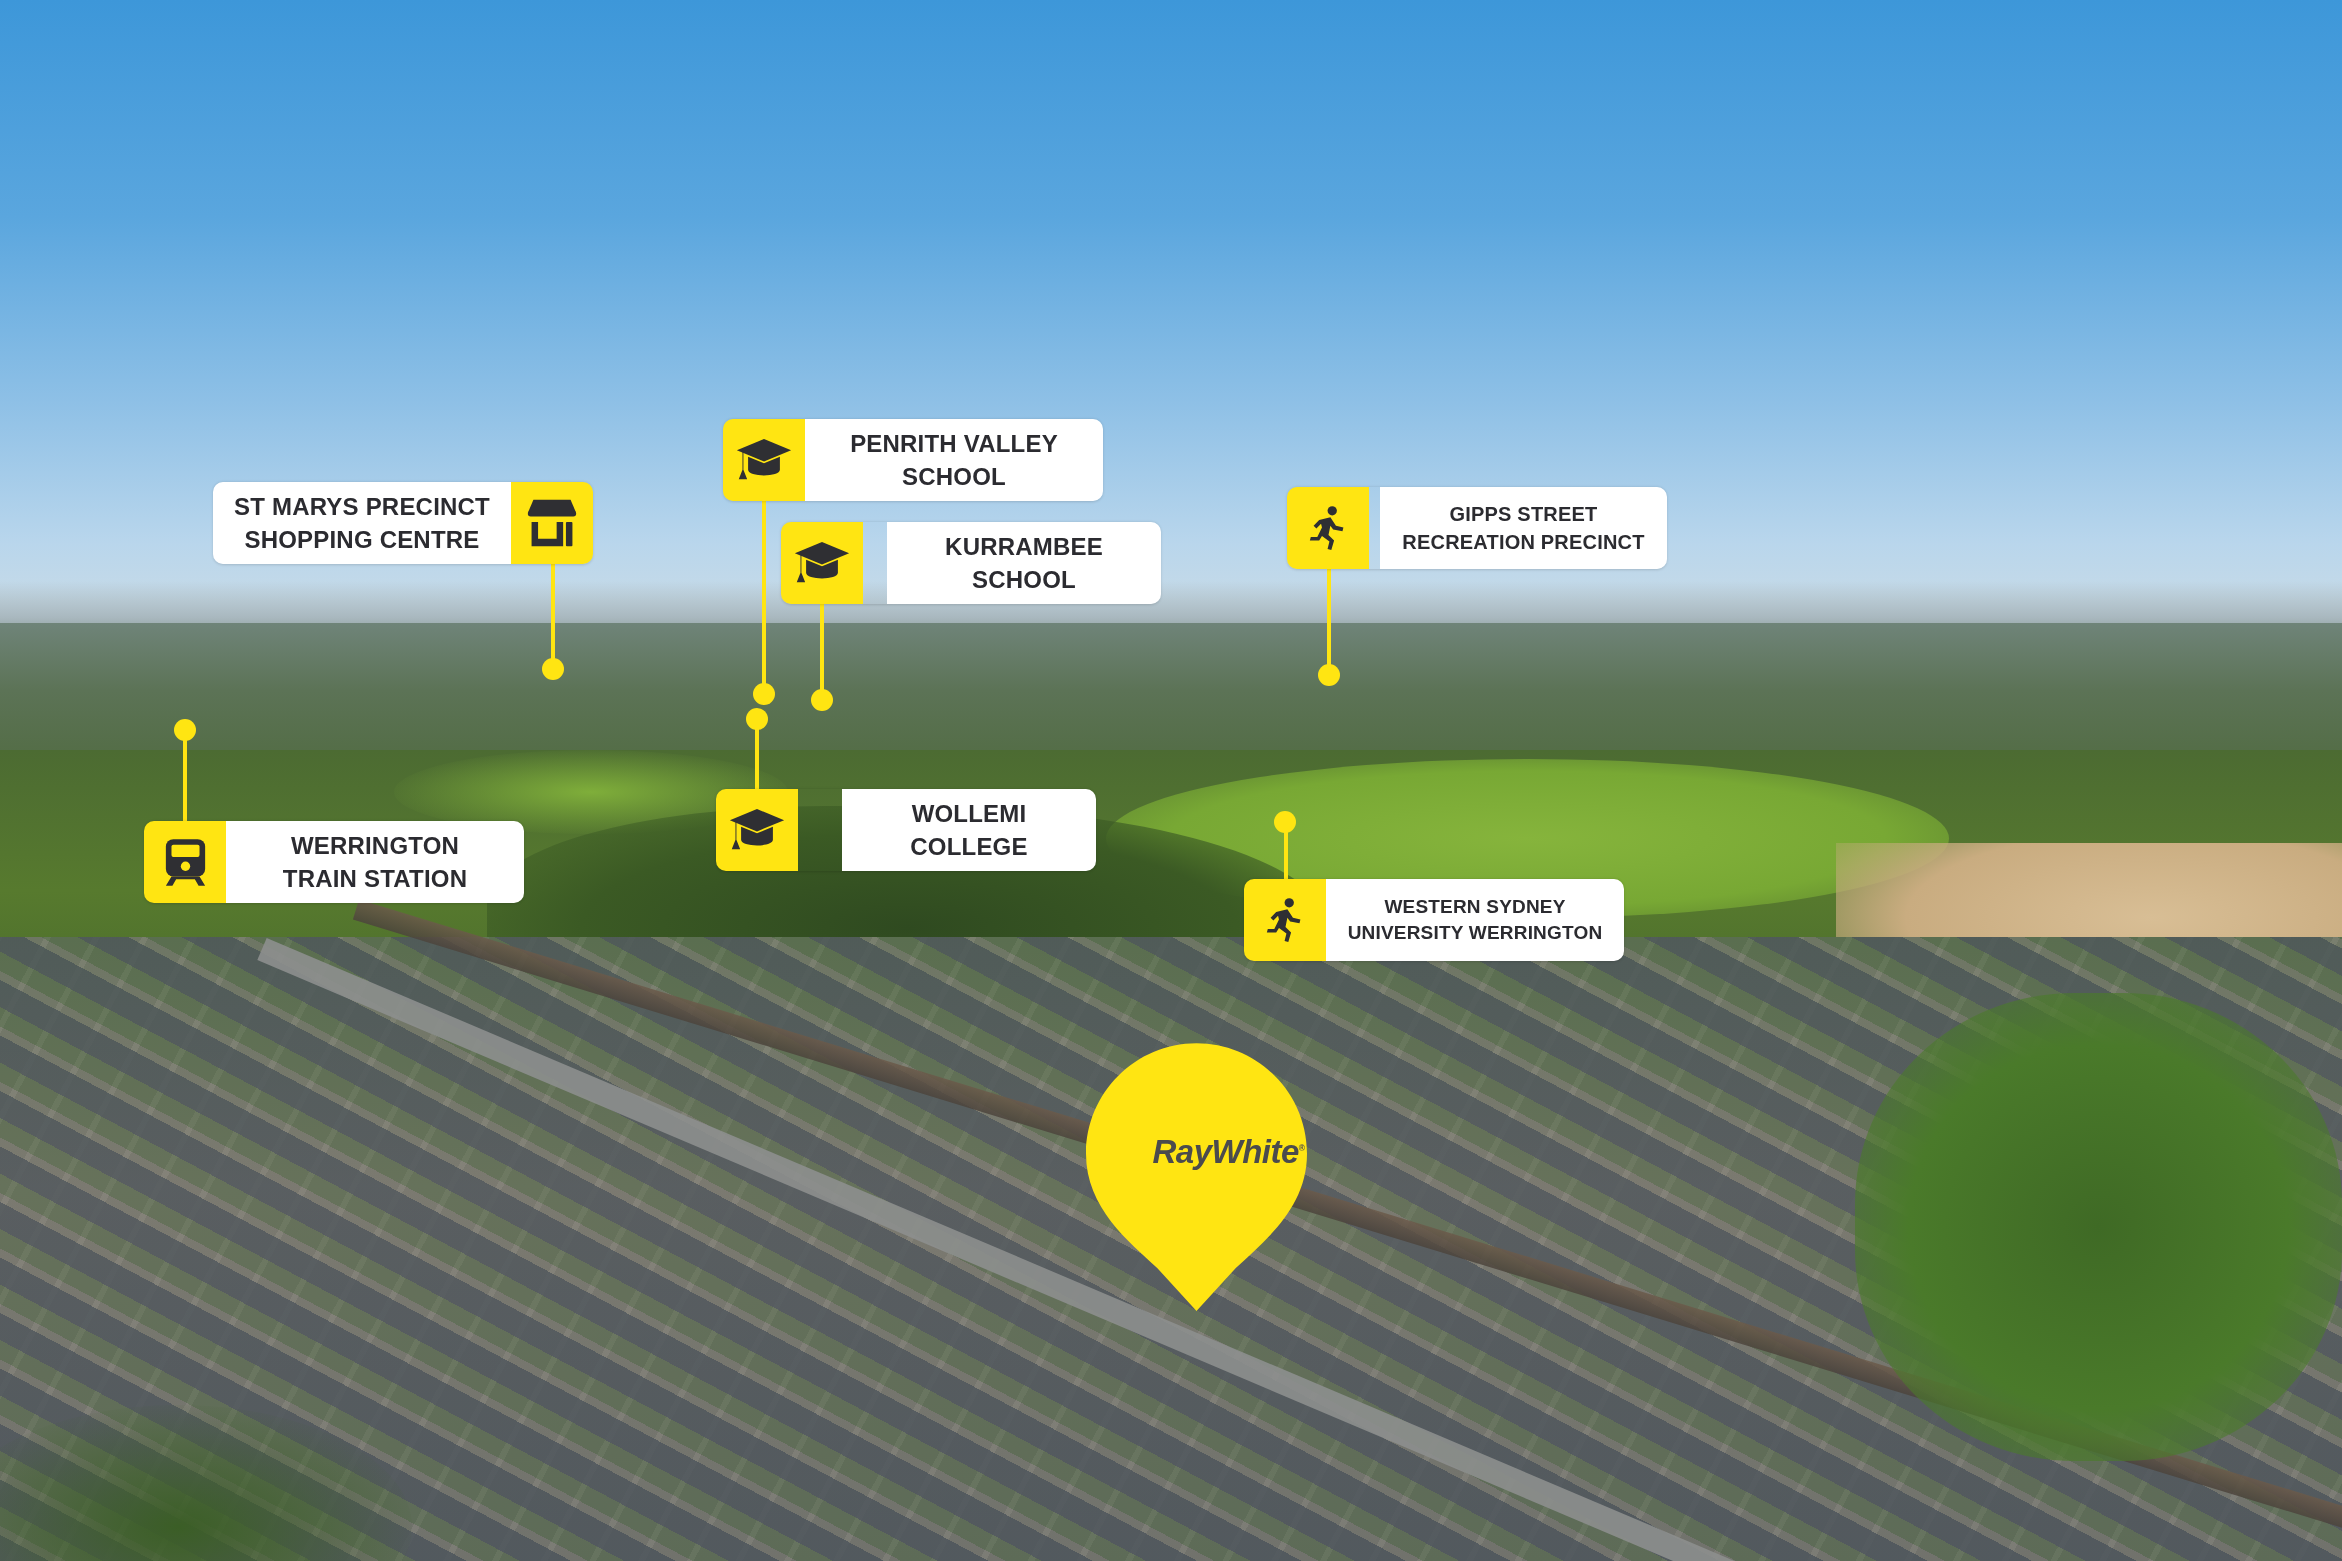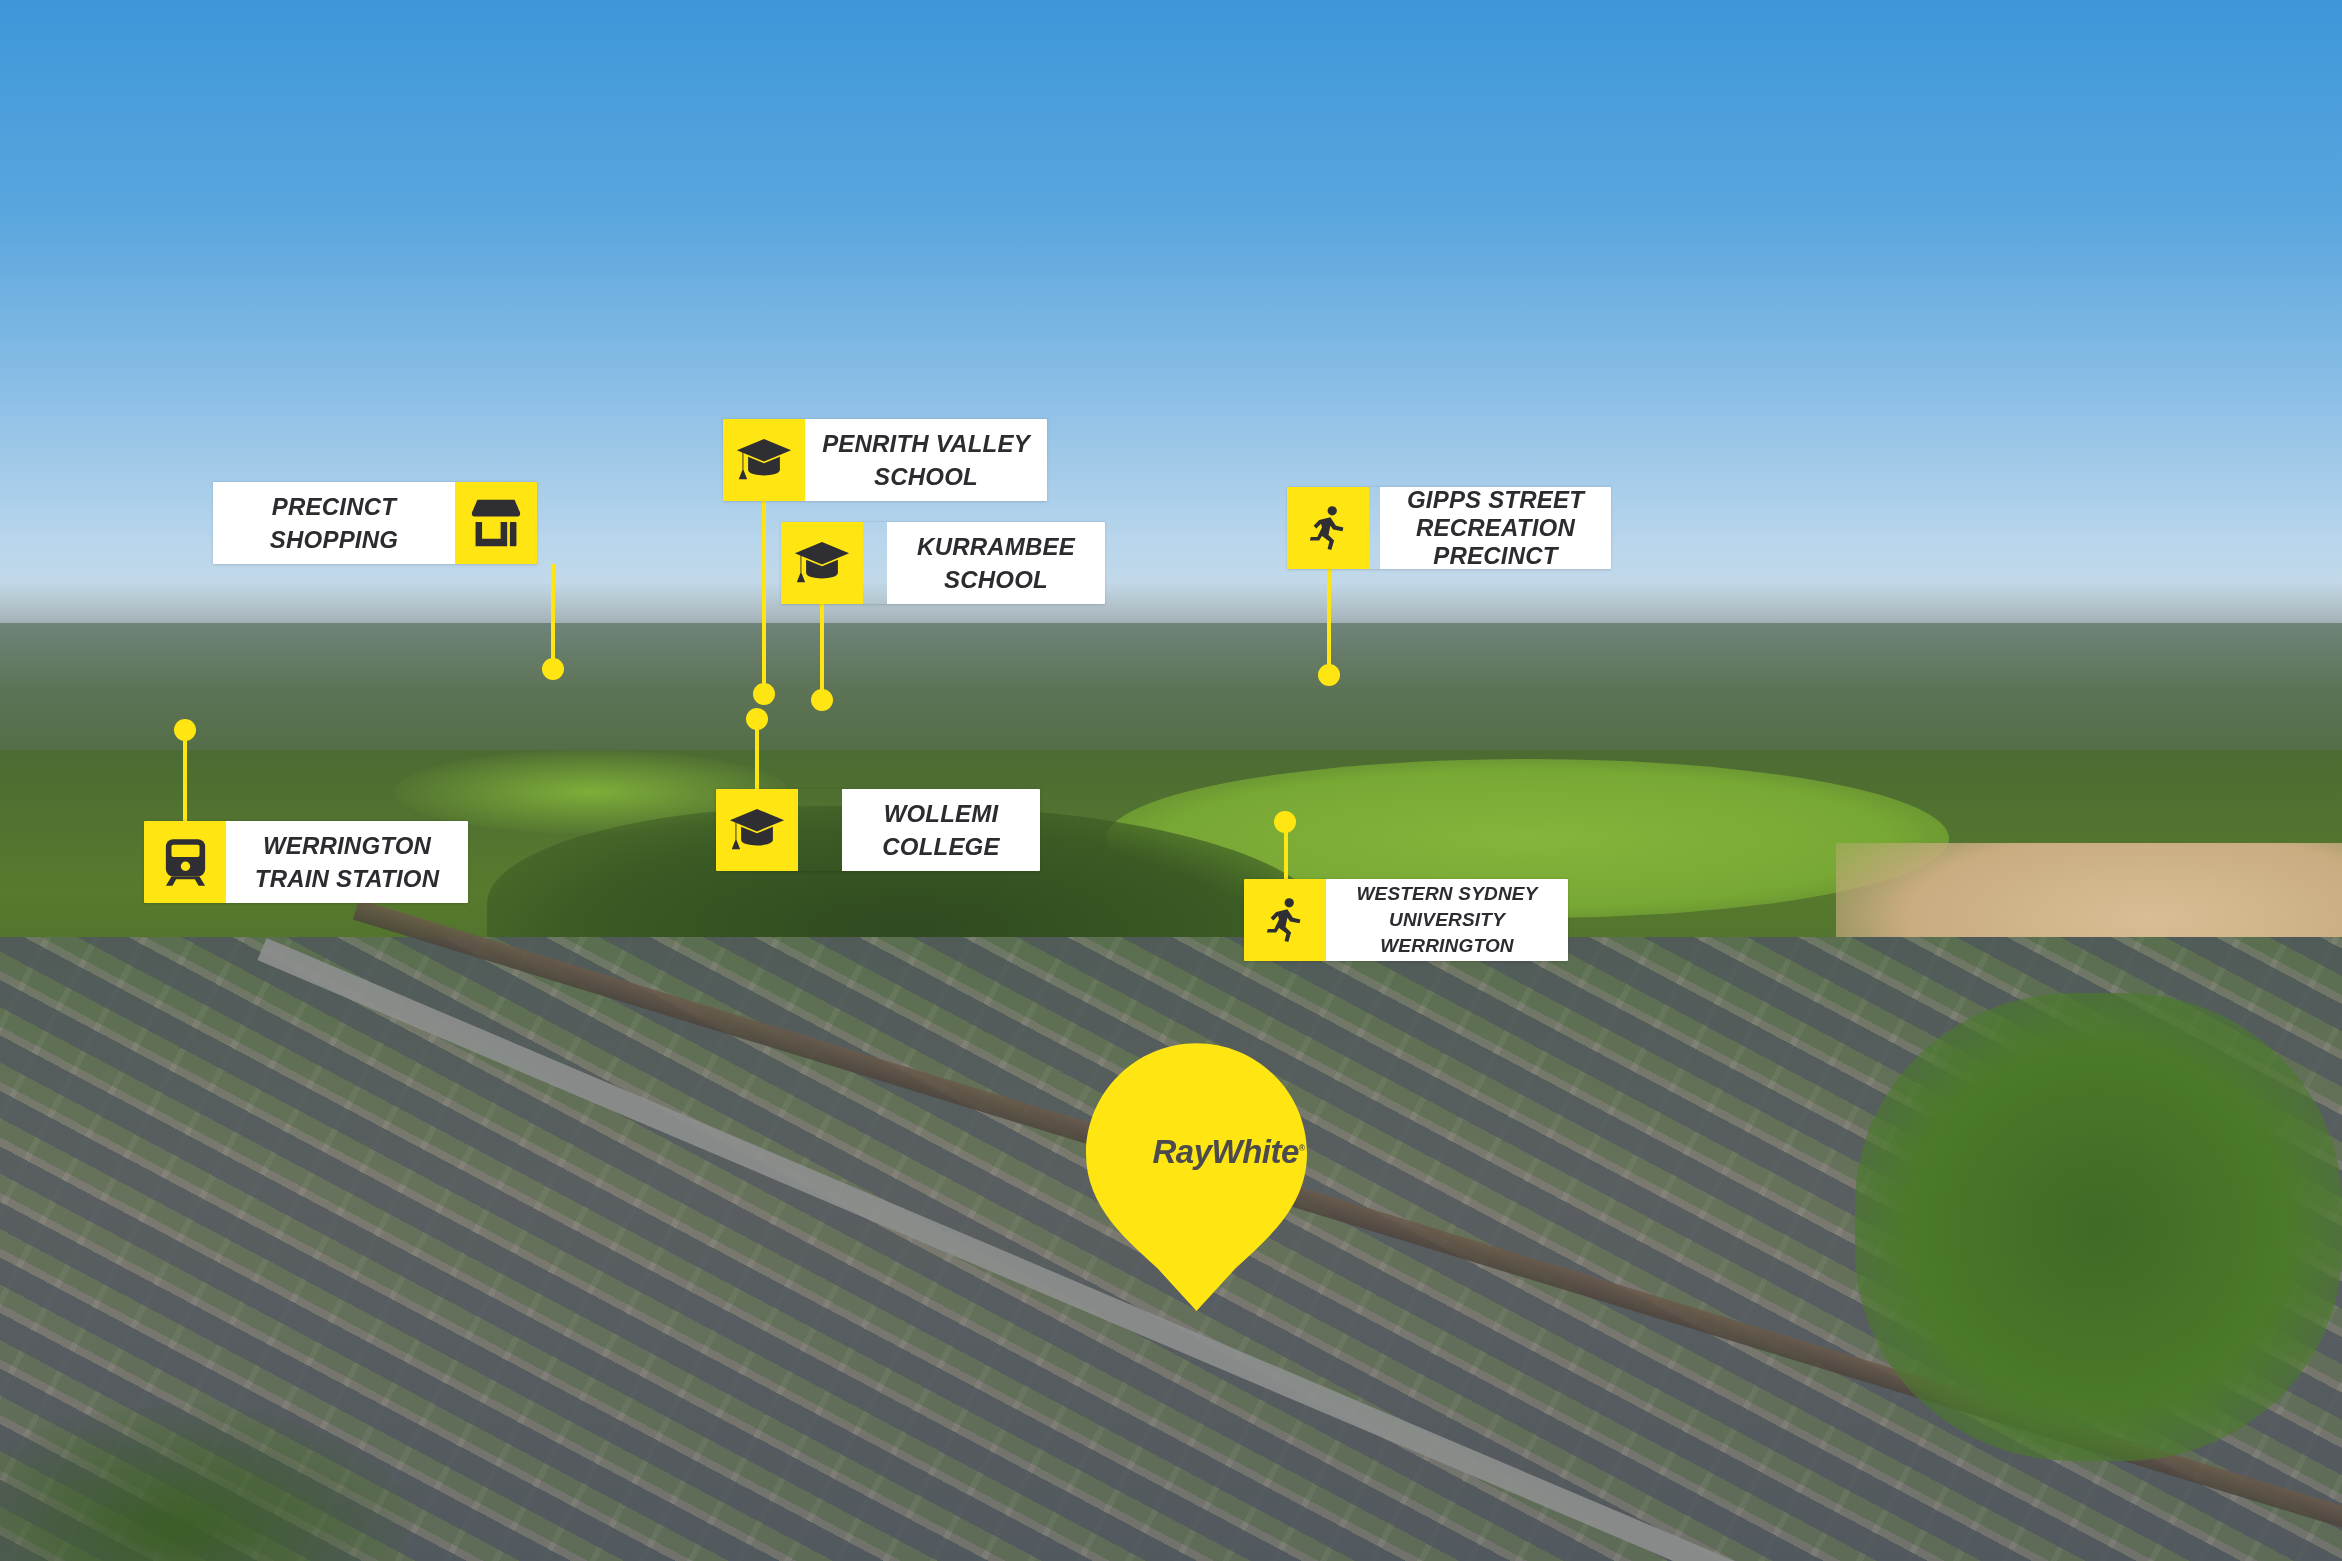--- a/index.html
+++ b/index.html
@@ -30,22 +30,22 @@
   .rail { position: absolute; left: 356px; top: 899px; width: 2155px; height: 20.6px; transform-origin: left center; transform: rotate(17deg);
     background: linear-gradient(180deg, #6b5a4a, #4c443c); opacity: .85; }
   .road-main { position: absolute; left: 262px; top: 937px; width: 2249px; height: 24px; transform-origin: left center; transform: rotate(23deg);
     background: #8d8f8e; opacity: .9; }
   .trees-right { position: absolute; left: 1855px; top: 993px; width: 487px; height: 468px; border-radius: 45%;
     background: radial-gradient(ellipse at center, #3f6a25 0%, #4a7a2a 55%, rgba(70,110,40,0) 100%); }
   .trees-left { position: absolute; left: -56px; top: 1405px; width: 468px; height: 244px; border-radius: 50%;
     background: radial-gradient(ellipse at center, #3b5e26 0%, rgba(60,90,40,0) 75%); }
 
   
-  .callout { position: absolute; height: 82px; width: 324px; display: flex; border-radius: 1px; overflow: hidden;
-    box-shadow: 0 0.9px 2.8px rgba(0,0,0,.15); font-style: italic; }
+  .callout { position: absolute; height: 82px; width: 380px; display: flex; border-radius: 10px; overflow: hidden;
+    box-shadow: 0 0.9px 2.8px rgba(0,0,0,.15); }
   .callout .icon-box { width: 82px; flex: 0 0 82px; background: #ffe512; display: flex; align-items: center; justify-content: center; }
   .callout .text-box { flex: 1; background: #ffffff; display: flex; align-items: center; justify-content: center; text-align: center;
     color: #2b2b30; font-weight: 700; font-size: 24px; line-height: 33px; letter-spacing: 0.2px; padding: 0 9.4px; }
   .callout .text-box.small { font-size: 19px; line-height: 26px; }
   .callout .text-box span { display: block; }
   .stem { position: absolute; width: 3.7px; background: #ffe512; }
   .dot { position: absolute; width: 22.5px; height: 22.5px; border-radius: 50%; background: #ffe512; margin-left: -11.2px; margin-top: -11.2px; }
 
   
   .pin { position: absolute; left: 1086px; top: 1043px; width: 221px; height: 272px; }
@@ -144,21 +144,21 @@
   </div>
 </div>
 
 <div class="callout" style="left:1287px; top:487px; height:82px;">
   <div class="icon-box">
     <svg width="41" height="47" viewBox="0 0 44 50">
       <circle cx="26" cy="6" r="5" fill="#2f2f33"></circle>
       <path d="M12 16 L24 13 L30 22 L38 24 L37 28 L27 26 L24 22 L22 32 L28 38 L25 48 L21 47 L23 39 L15 33 L12 38 L2 38 L3 34 L10 34 L15 24 L14 20 L9 25 L6 22 Z" fill="#2f2f33"></path>
     </svg>
   </div>
-  <div class="text-box small" style="font-size:24px; line-height:28px;margin-left:11px;">
+  <div class="text-box small" style="font-size:20px; line-height:28px;margin-left:11px;">
     <div>
       <span>GIPPS STREET</span>
       <span>RECREATION PRECINCT</span>
     </div>
   </div>
 </div>
 
 <div class="callout" style="left:144px; top:821px; height:82px;">
   <div class="icon-box">
     <svg width="43" height="51" viewBox="0 0 46 54">

